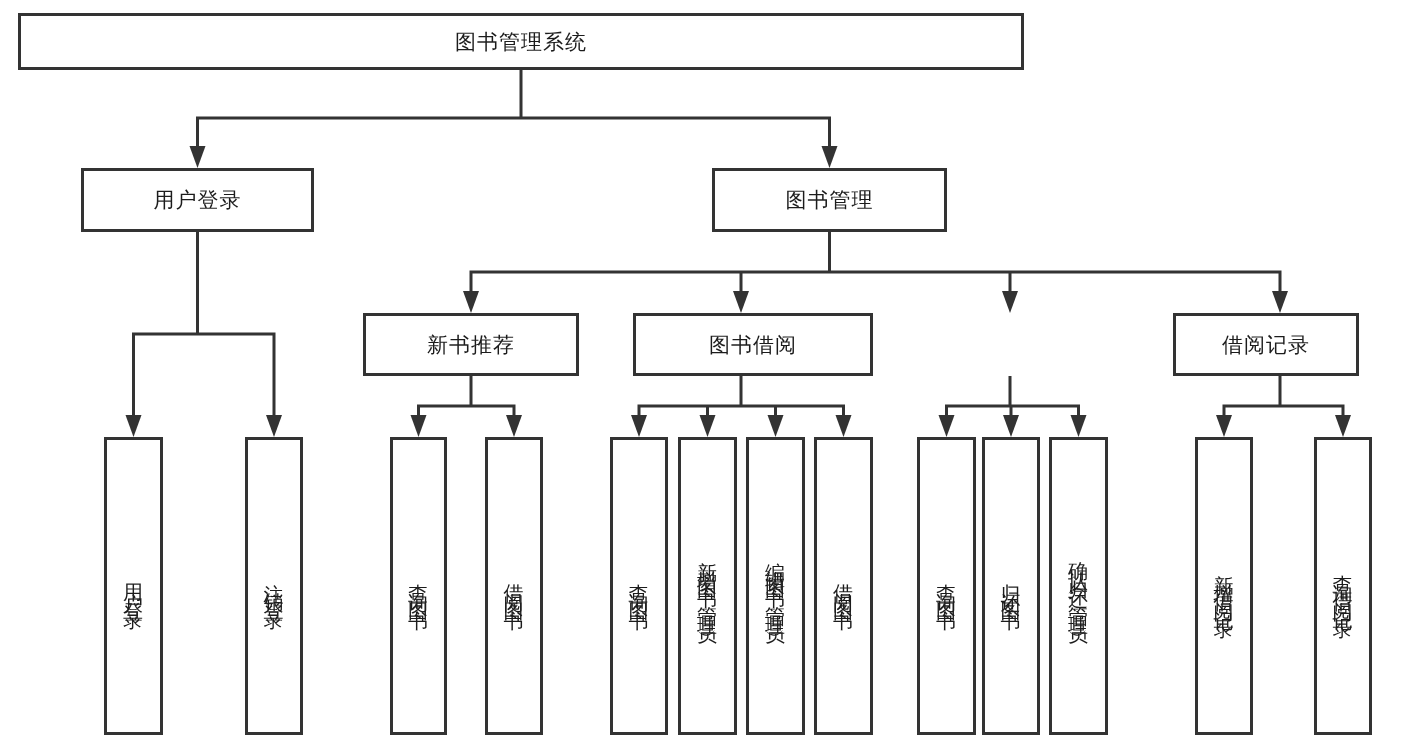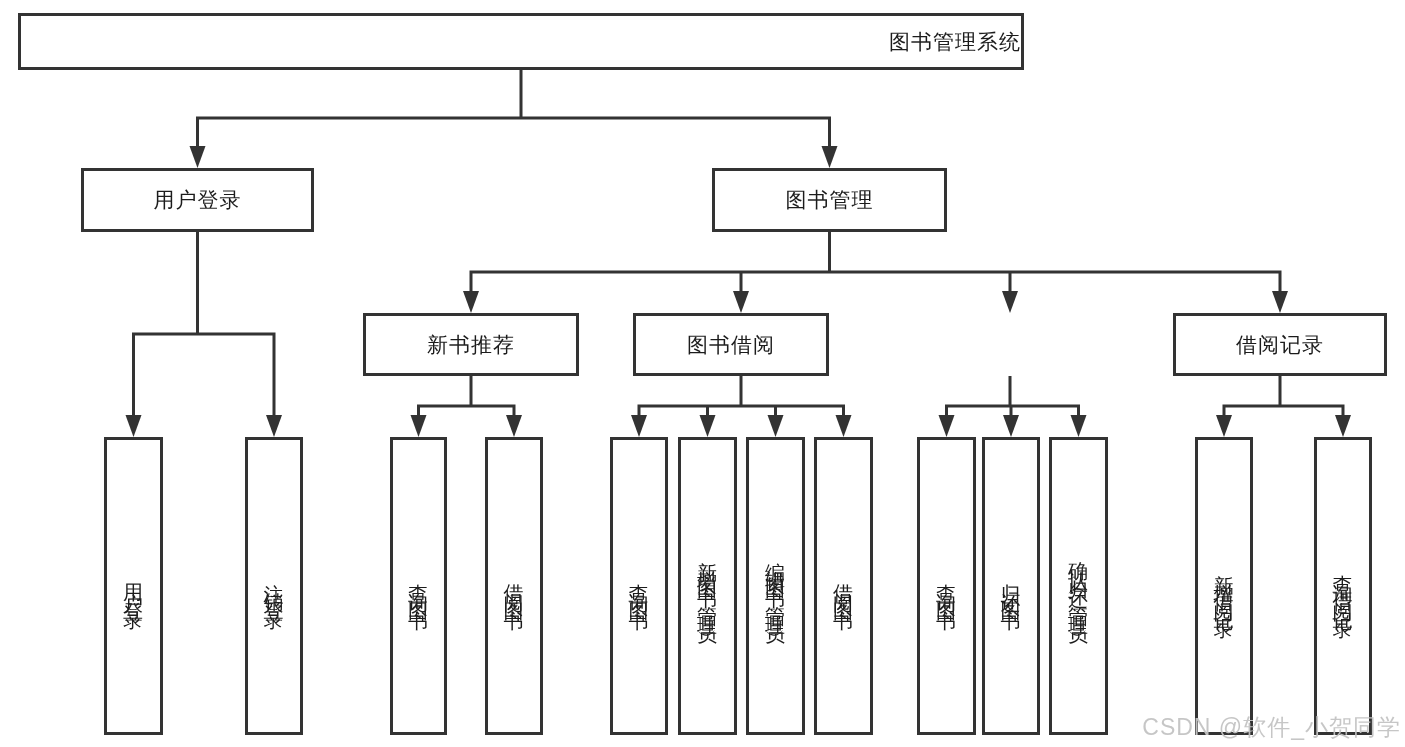--- a/index.html
+++ b/index.html
@@ -101,38 +101,38 @@
       <polygon points="767.5,415 783.5,415 775.5,437"></polygon>
       <polygon points="835.5,415 851.5,415 843.5,437"></polygon>
       <polygon points="938.5,415 954.5,415 946.5,437"></polygon>
       <polygon points="1003,415 1019,415 1011,437"></polygon>
       <polygon points="1070.5,415 1086.5,415 1078.5,437"></polygon>
       <polygon points="1216,415 1232,415 1224,437"></polygon>
       <polygon points="1335,415 1351,415 1343,437"></polygon>
     </g>
   </svg>
 
-  <div class="box hbox" style="left:18px;top:13px;width:1006px;height:57px;justify-content:flex-end;">
+  <div class="box hbox" style="left:18px;top:13px;width:1006px;height:57px;">
     <span>图书管理系统</span>
   </div>
 
   <div class="box hbox" style="left:81px;top:168px;width:233px;height:64px;">
     <span>用户登录</span>
   </div>
   <div class="box hbox" style="left:712px;top:168px;width:235px;height:64px;text-align:center;">
     <span>图书管理</span>
   </div>
 
   <div class="box hbox" style="left:363px;top:313px;width:216px;height:63px;">
     <span>新书推荐</span>
   </div>
-  <div class="box hbox" style="left:633px;top:313px;width:196px;height:63px;">
+  <div class="box hbox" style="left:633px;top:313px;width:240px;height:63px;">
     <span>图书借阅</span>
   </div>
-  <div class="box hbox" style="left:1173px;top:313px;width:214px;height:63px;">
+  <div class="box hbox" style="left:1173px;top:313px;width:186px;height:63px;">
     <span>借阅记录</span>
   </div>
 
   <div class="box vbox" style="left:104px;top:437px;width:59px;height:298px;">
     <span class="vtext">用户登录</span>
   </div>
   <div class="box vbox" style="left:245px;top:437px;width:58px;height:298px;">
     <span class="vtext">注销登录</span>
   </div>
 
@@ -166,15 +166,14 @@
     <span class="vtext">确认归还（管理员）</span>
   </div>
 
   <div class="box vbox" style="left:1195px;top:437px;width:58px;height:298px;">
     <span class="vtext">新增借阅记录</span>
   </div>
   <div class="box vbox" style="left:1314px;top:437px;width:58px;height:298px;">
     <span class="vtext">查询借阅记录</span>
   </div>
 
-  <div class="watermark">CSDN @软件_小贺同学</div>
 
 </div>
 
 </body></html>

